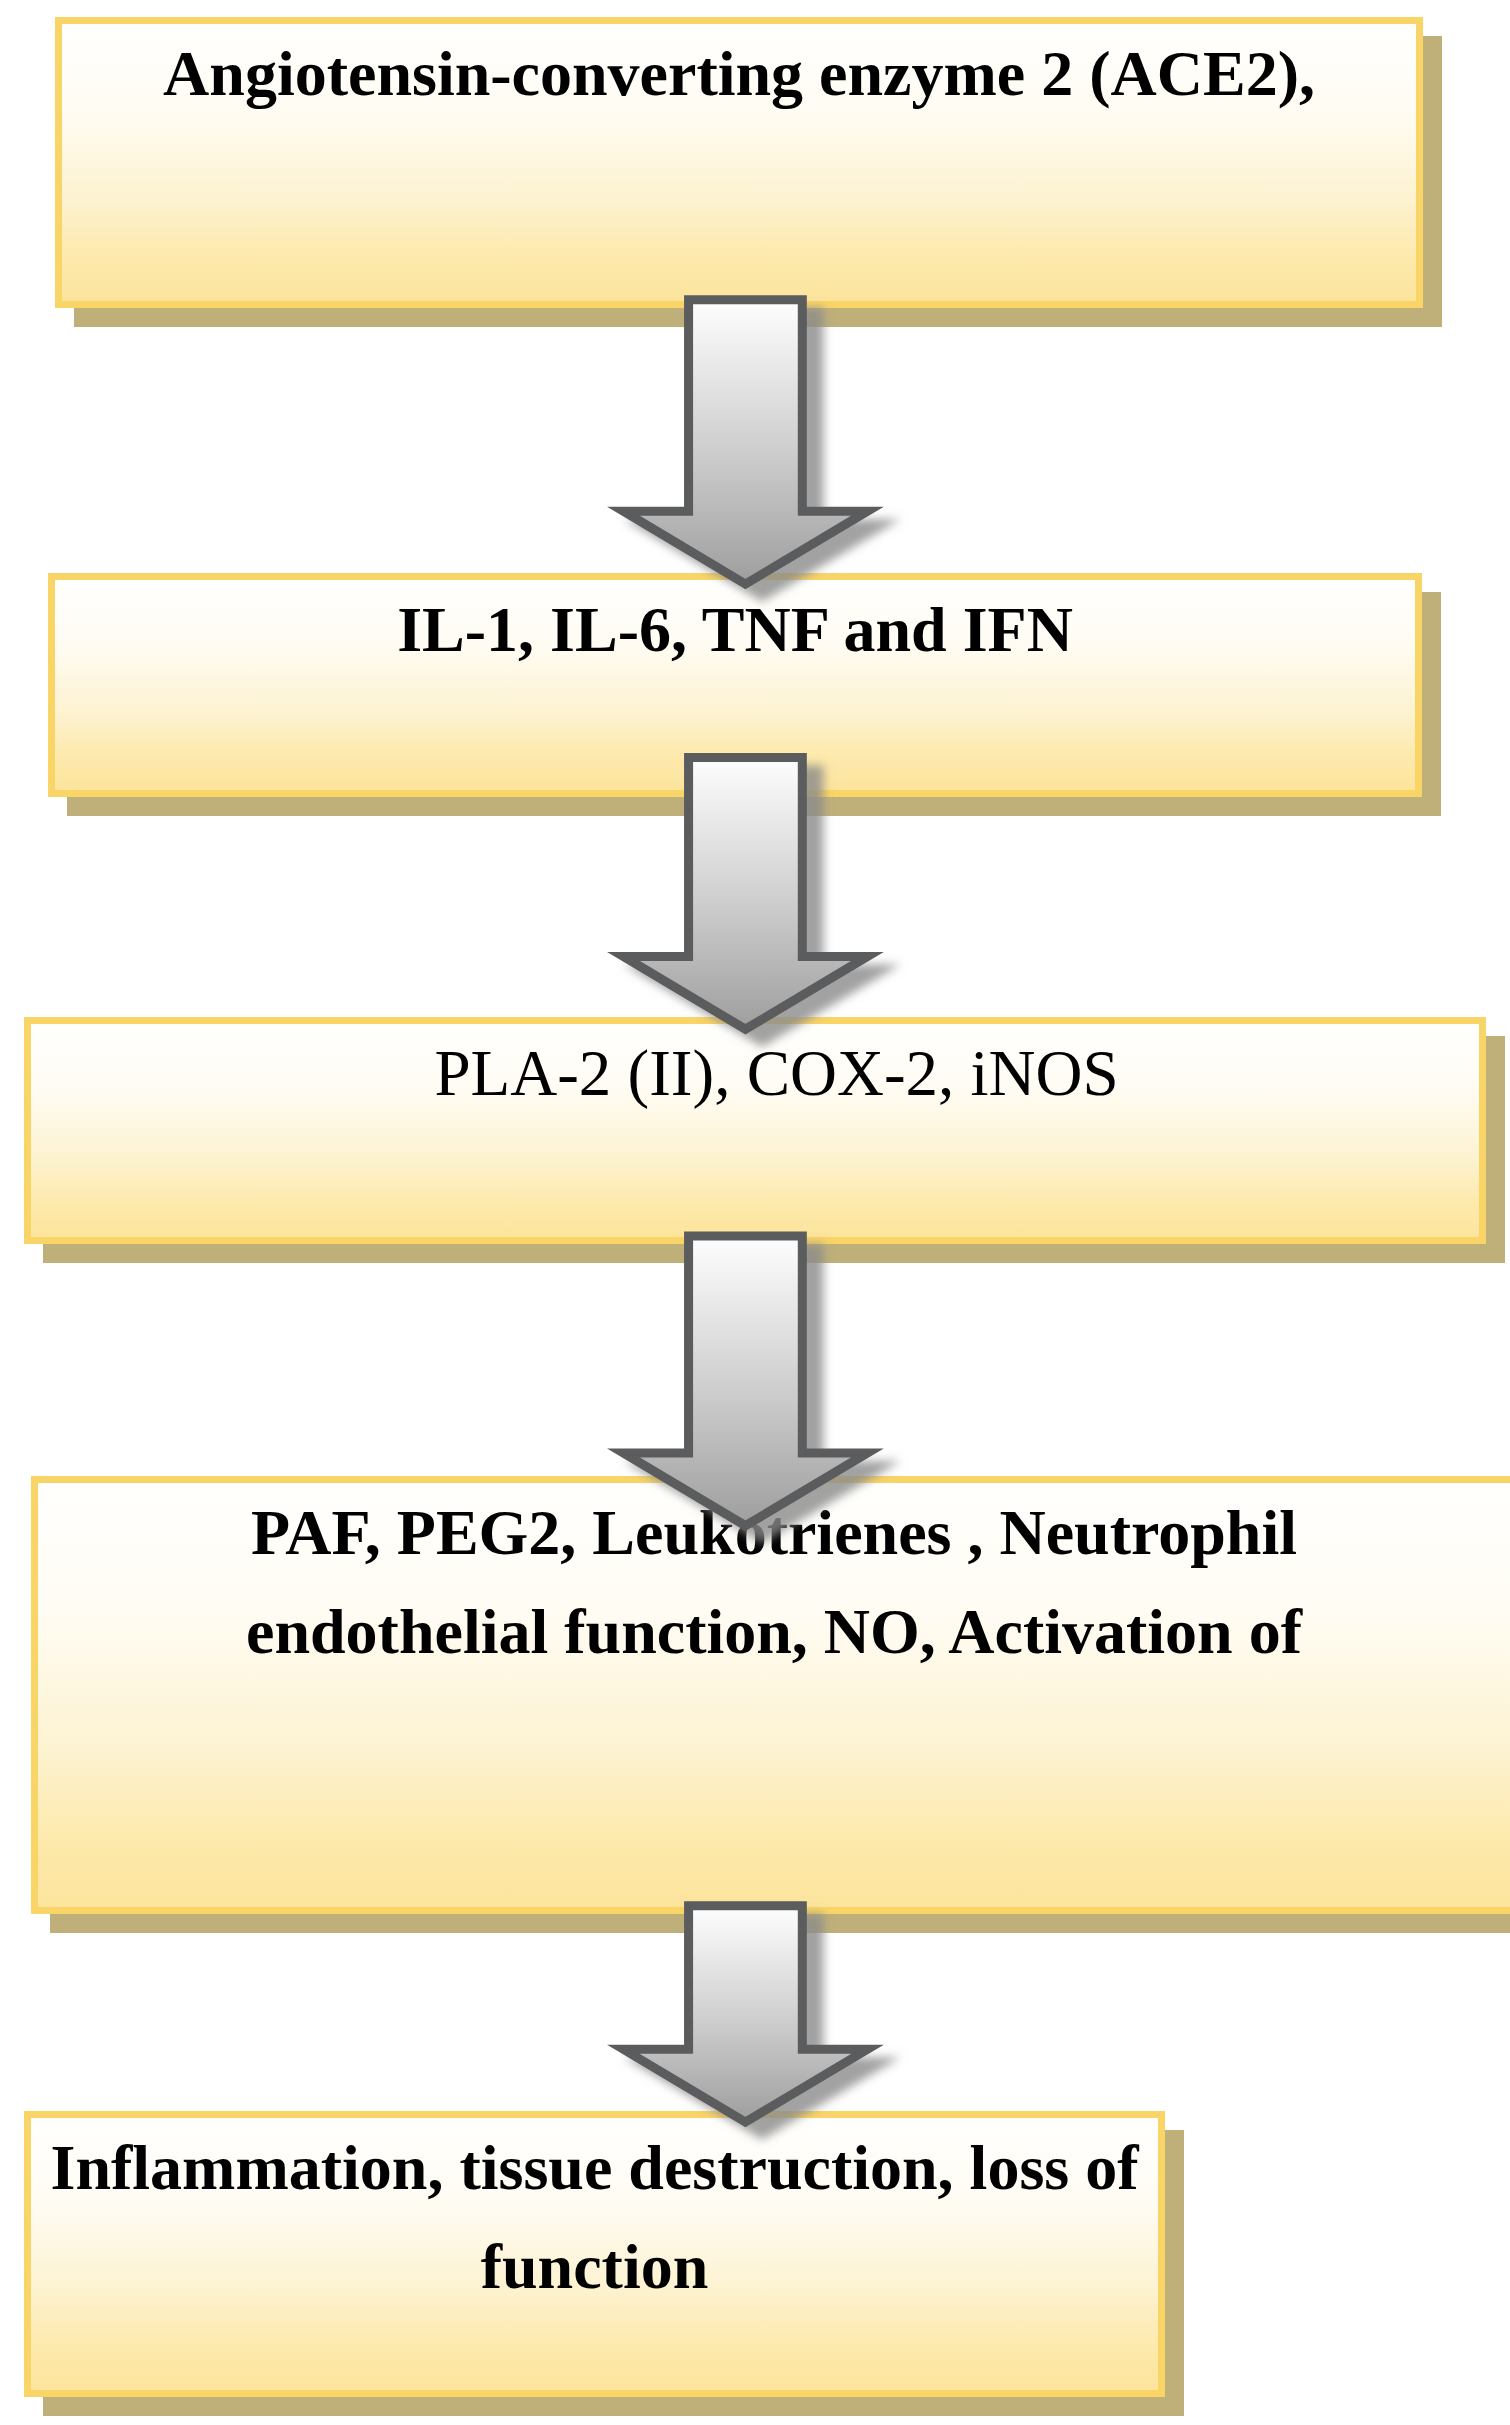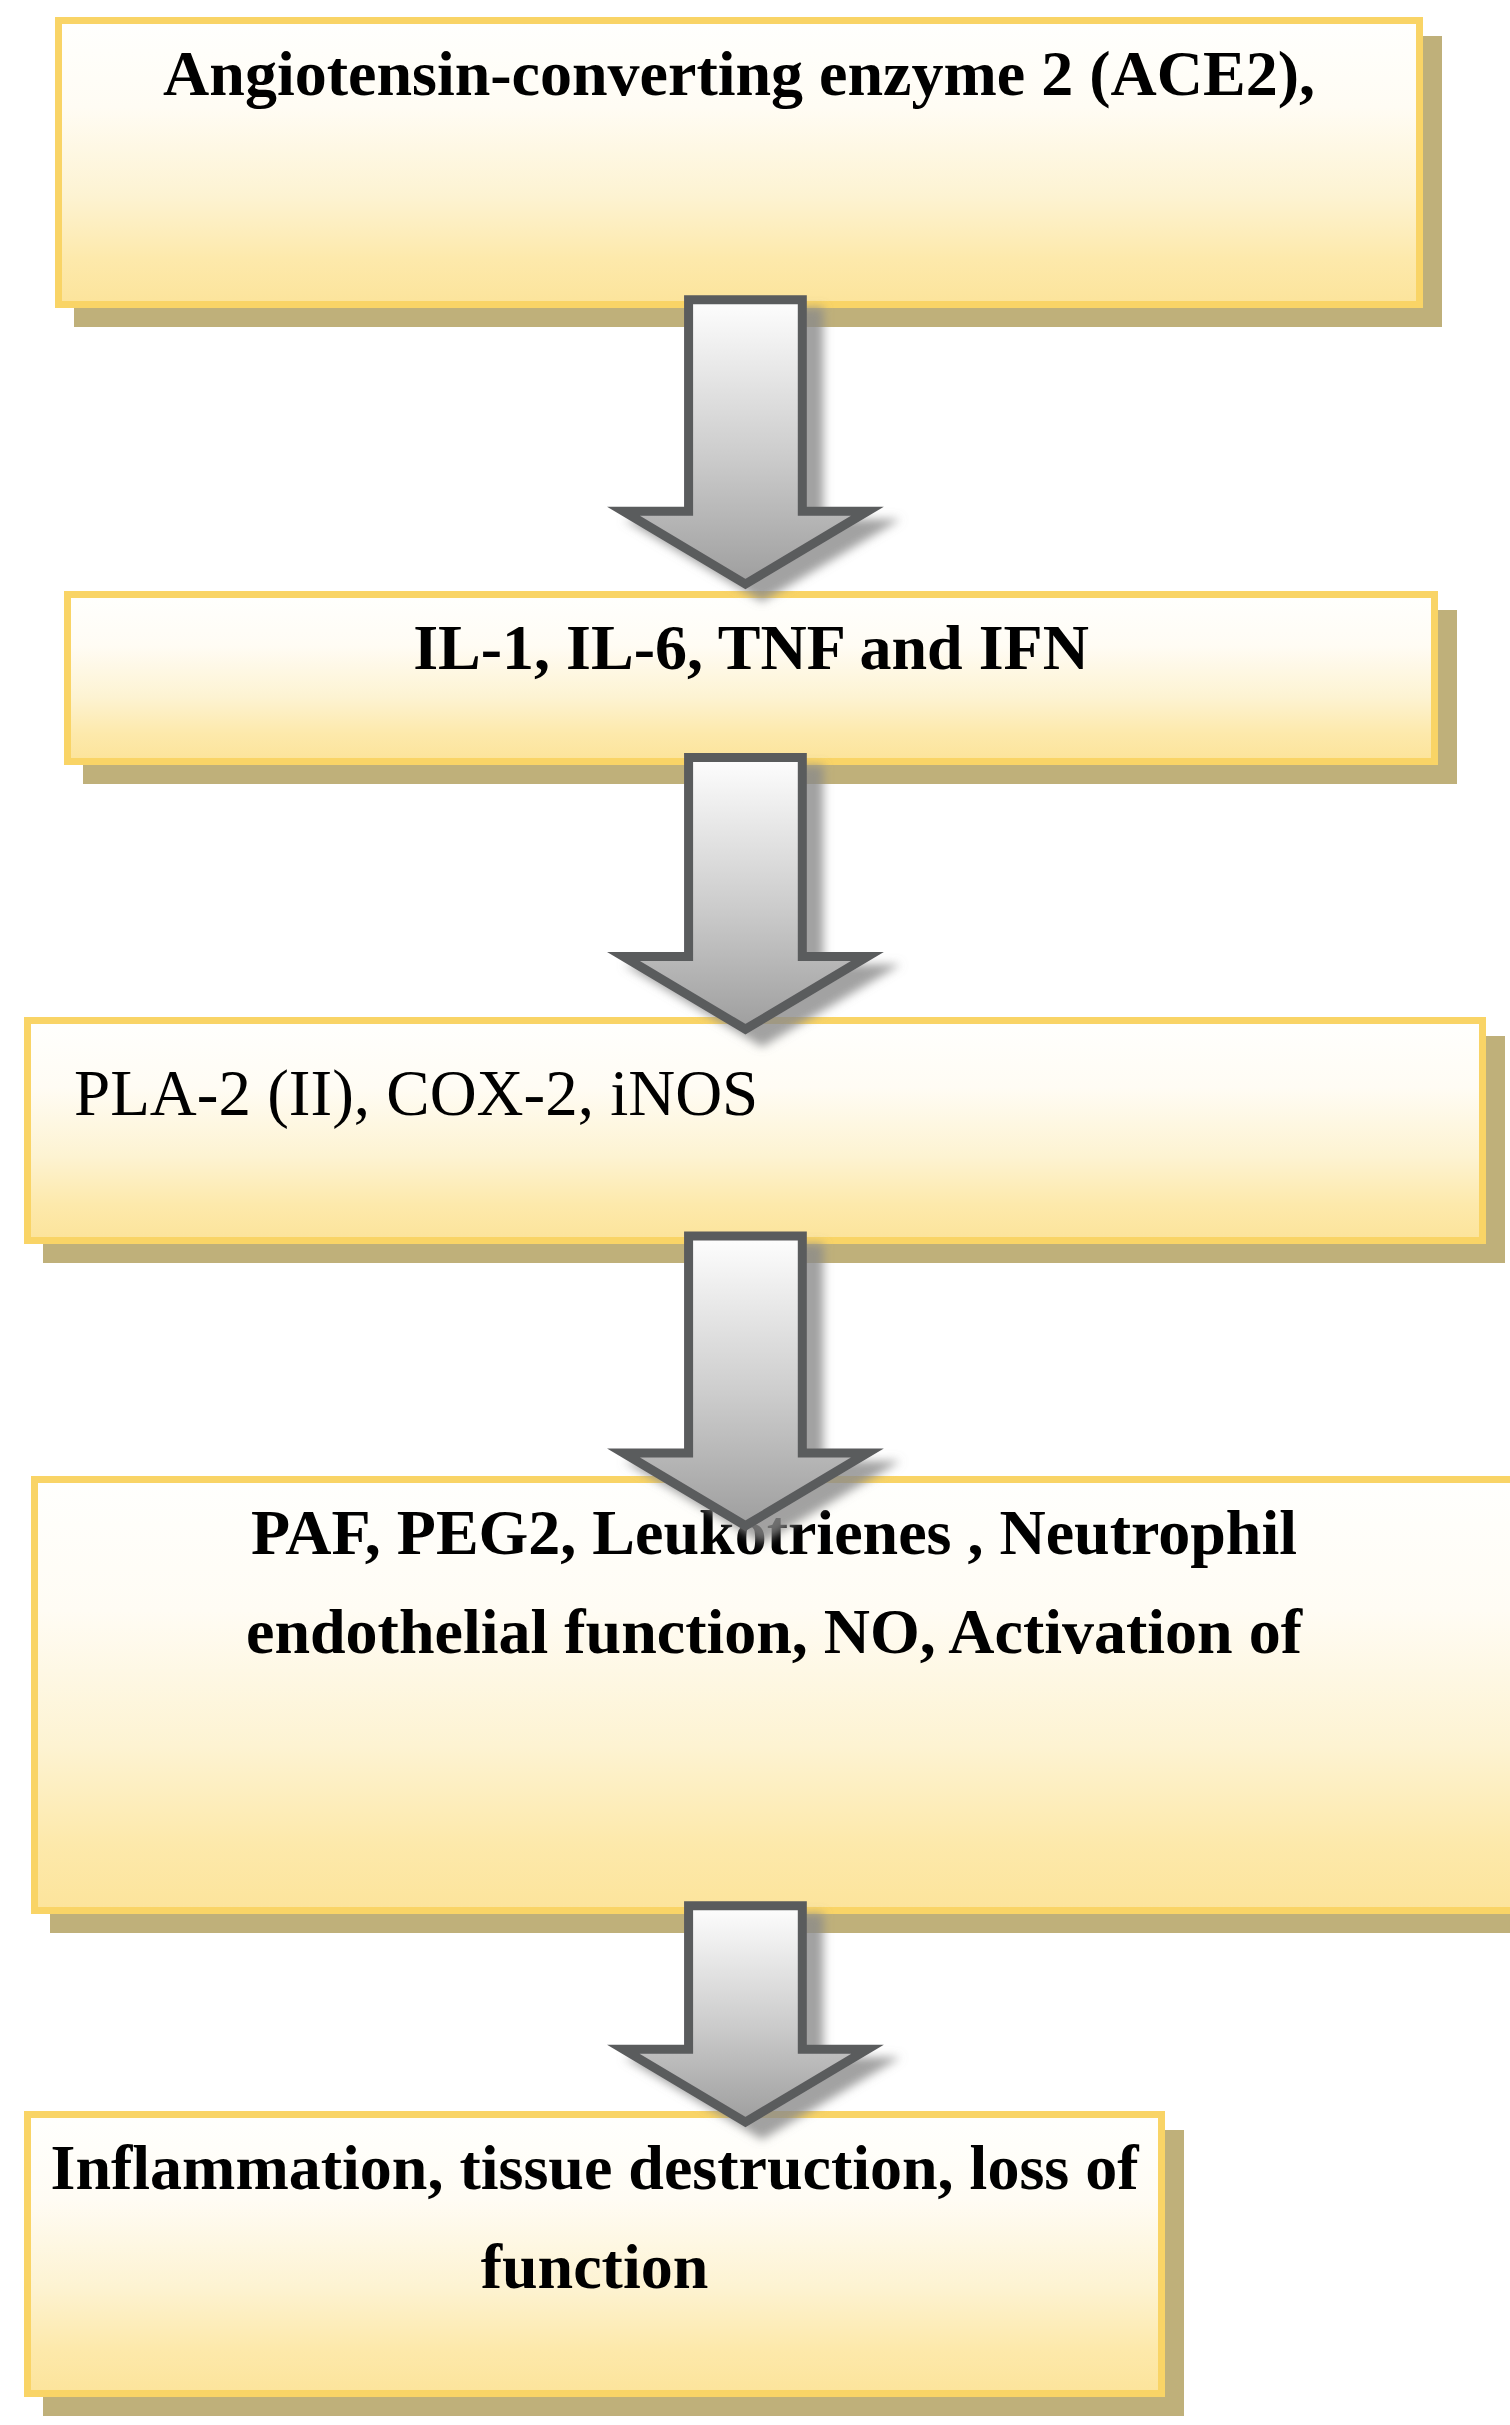--- a/index.html
+++ b/index.html
@@ -20,30 +20,29 @@
     color:#000000;
   }
   .box-text{
     font-size:64px;
     font-weight:bold;
     text-align:center;
   }
   .line{display:block;line-height:99px;}
   
   .b1{left:55px;  top:17.3px;   width:1368px; height:291px;}
-  .b2{left:64px;  top:573px;  width:1374px; height:174px;margin-top:18px;}
+  .b2{left:48px;  top:573px;  width:1374px; height:224px;}
   .b3{left:24px;  top:1017px; width:1462px; height:227px;}
   .b4{left:31px;  top:1476px; width:1486px; height:438px;}
   .b5{left:24px;  top:2111px; width:1141px; height:286px;}
   .b3 .box-text{
-    text-align:left;
+    text-align:center;
     padding-left:43px;
     font-weight:normal;
     font-size:65px;
-    margin-top:20px;
   }
   #arrow-layer{
     position:absolute;
     left:0;top:0;
     width:1511px;height:2426px;
     pointer-events:none;
   }
   .arrow{
     stroke:#5a5b5d;
     stroke-width:13;

